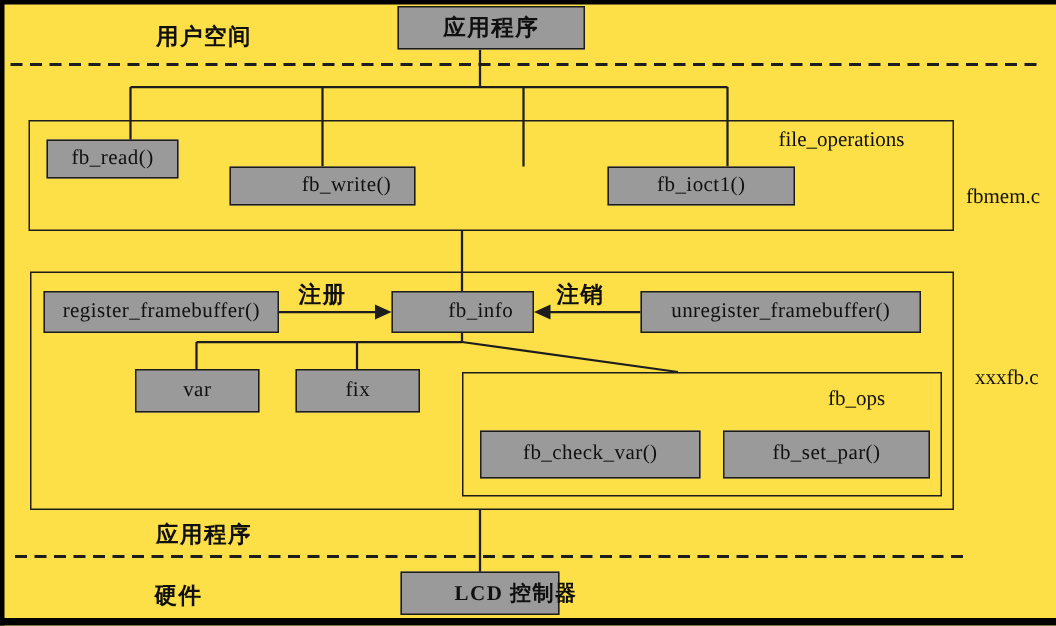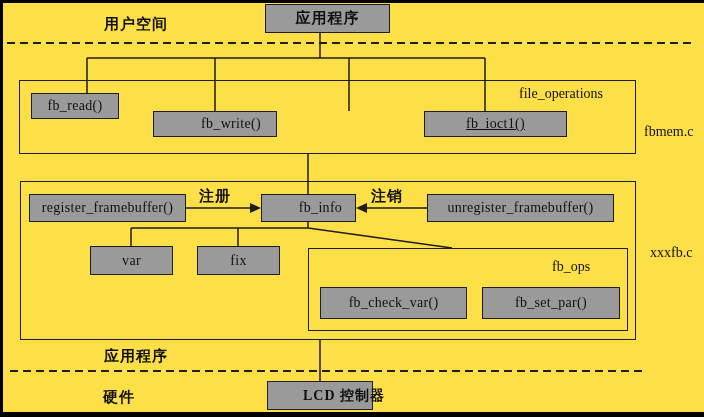--- a/index.html
+++ b/index.html
@@ -78,21 +78,21 @@
   <div class="lbl cjk" style="left:104px;top:15px;">用户空间</div>
   <div class="lbl cjk" style="left:104px;top:347px;">应用程序</div>
   <div class="lbl cjk" style="left:103px;top:388px;">硬件</div>
 
   <div class="box cjk" style="left:265px;top:4px;width:125px;height:29px;text-align:center;">应用程序</div>
 
   <div class="frame" style="left:19px;top:80px;width:617px;height:74px;"></div>
   <div class="frame-tag" style="left:519px;top:86px;">file_operations</div>
   <div class="box" style="left:31px;top:93px;width:88px;height:26px;">fb_read()</div>
   <div class="box" style="left:153px;top:111px;width:124px;height:26px;padding-left:32px;">fb_write()</div>
-  <div class="box" style="left:424px;top:111px;width:143px;height:26px;text-decoration:underline;">fb_ioct1()</div>
+  <div class="box" style="left:405px;top:111px;width:125px;height:26px;">fb_ioct1()</div>
   <div class="frame-tag" style="left:644px;top:124px;">fbmem.c</div>
 
   <div class="frame" style="left:20px;top:181px;width:616px;height:159px;"></div>
   <div class="frame-tag" style="left:650px;top:245px;">xxxfb.c</div>
 
   <div class="box" style="left:29px;top:194px;width:157px;height:28px;">register_framebuffer()</div>
   <div class="lbl cjk" style="left:199px;top:187px;">注册</div>
   <div class="box" style="left:261px;top:194px;width:95px;height:28px;padding-left:24px;">fb_info</div>
   <div class="lbl cjk" style="left:371px;top:187px;">注销</div>
   <div class="box" style="left:427px;top:194px;width:187px;height:28px;">unregister_framebuffer()</div>

